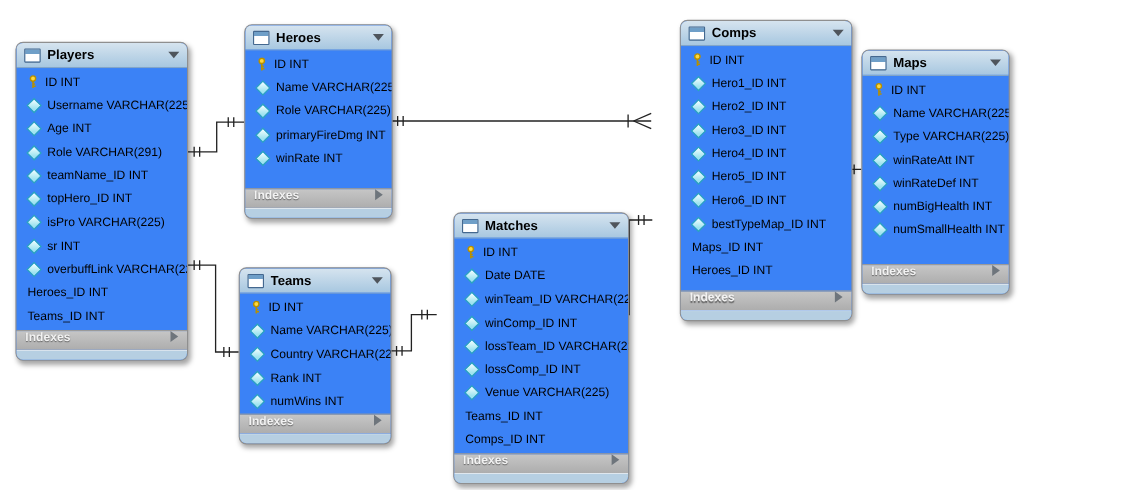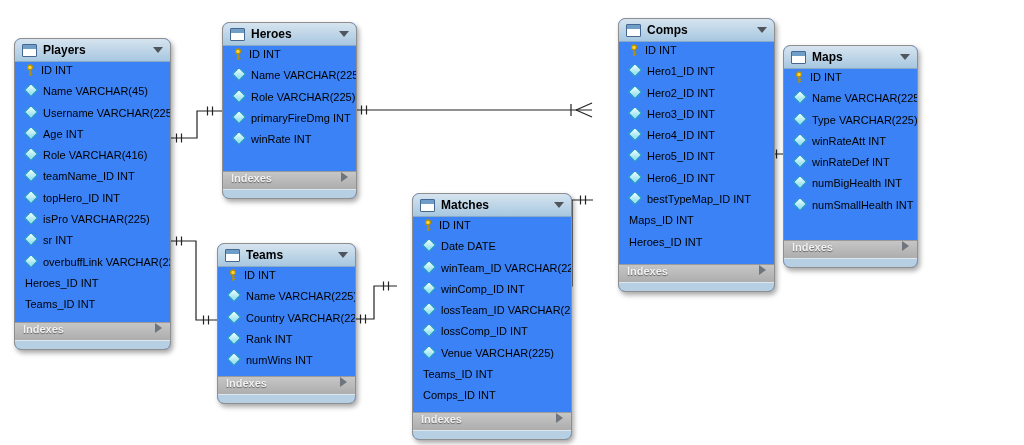--- a/index.html
+++ b/index.html
@@ -37,21 +37,21 @@
     box-shadow:inset 0 0 0 1px #fff0;
   }
   .ttitle{font-size:12px;font-weight:bold;color:#000;flex:1;white-space:nowrap;overflow:hidden;}
   .arrow-down{
     width:0;height:0;flex:none;
     border-left:5px solid transparent;border-right:5px solid transparent;
     border-top:6px solid #4f555c;
   }
   .rows{padding-top:2px;}
   .row{
-    height:21.3px;display:flex;gap:6px;
+    height:21.3px;display:flex;align-items:center;gap:6px;
     padding:0 5px 0 10px;font-size:11px;color:#000;
     white-space:nowrap;overflow:hidden;
   }
   .diamond{
     width:8px;height:8px;flex:none;margin:0 1px;
     background:linear-gradient(135deg,#eafcfe 10%,#9fe4ef 75%);
     border:1px solid #2aa7bc;
     transform:rotate(45deg);
   }
   .key-icon{flex:none;display:inline-flex;}
@@ -127,33 +127,29 @@
         <span class="key-icon">
           <svg width="10" height="13" viewBox="0 0 10 13">
             <circle cx="5" cy="3.4" r="2.4" fill="#ffd83d" stroke="#b89000" stroke-width="1.3"></circle>
             <path d="M5 5.6 V12 M5 10.4 H7.4 M5 8.3 H6.8" stroke="#b89000" stroke-width="1.4" fill="none"></path>
           </svg>
         </span>
         <span>ID INT</span>
       </div>
       <div class="row">
         <span class="diamond"></span>
-        <span>Name VARCHAR(45)</span>
-      </div>
-      <div class="row">
-        <span class="diamond"></span>
         <span>Username VARCHAR(225)</span>
       </div>
       <div class="row">
         <span class="diamond"></span>
         <span>Age INT</span>
       </div>
       <div class="row">
         <span class="diamond"></span>
-        <span>Role VARCHAR(416)</span>
+        <span>Role VARCHAR(291)</span>
       </div>
       <div class="row">
         <span class="diamond"></span>
         <span>teamName_ID INT</span>
       </div>
       <div class="row">
         <span class="diamond"></span>
         <span>topHero_ID INT</span>
       </div>
       <div class="row">

